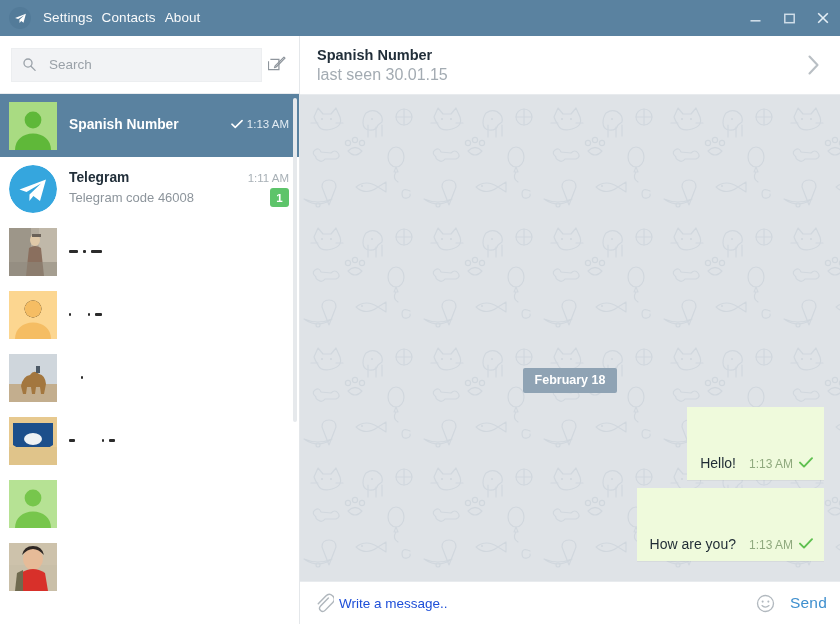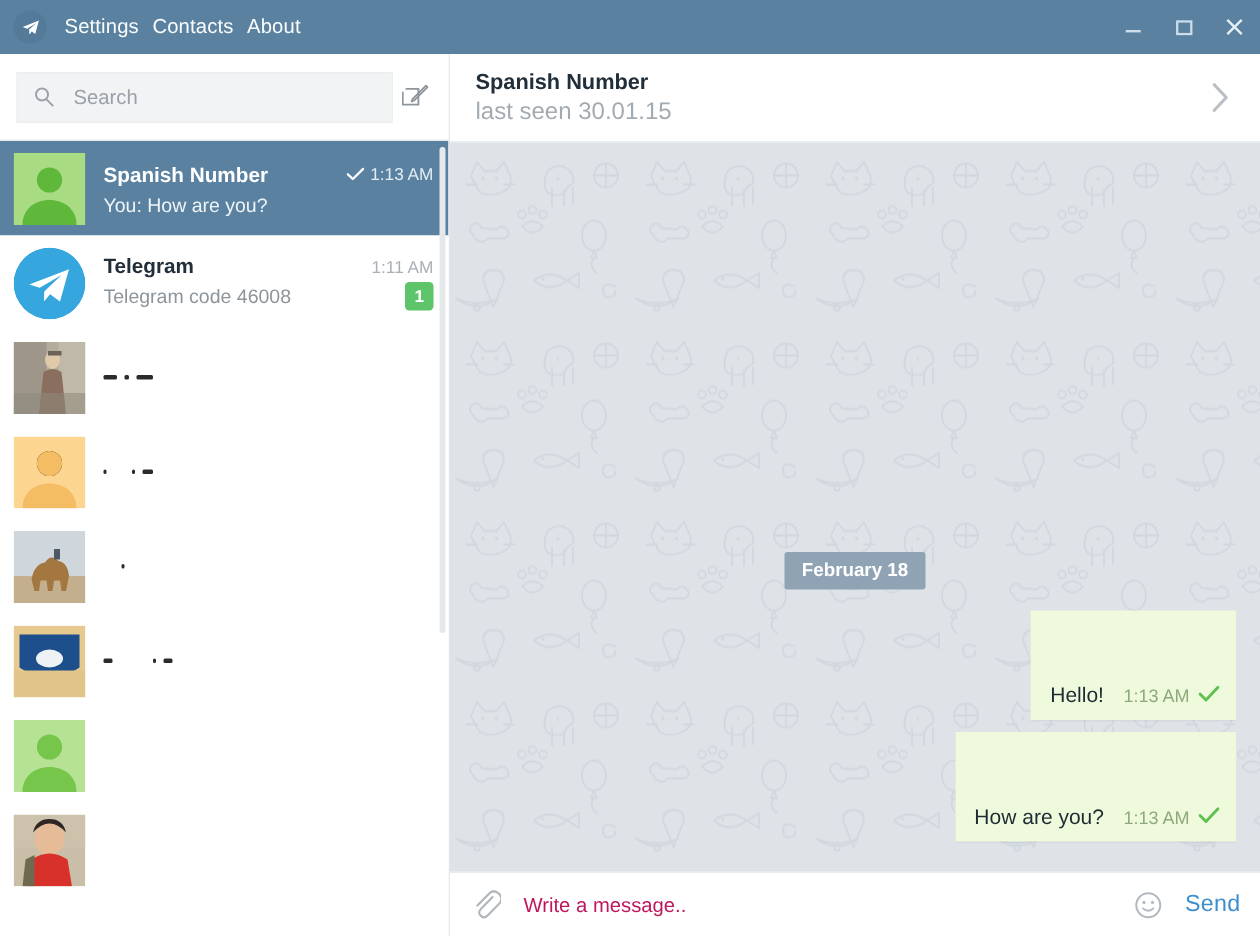--- a/index.html
+++ b/index.html
@@ -209,22 +209,22 @@
   
   .composer {
     height: 43px; flex: 0 0 43px;
     display: flex; align-items: center;
     padding: 0 13px 0 14px;
     background: #ffffff;
     border-top: 1px solid #e8ebee;
   }
   .attach-icon { flex: 0 0 22px; display: flex; align-items: center; }
   .msg-input {
-    flex: 1 1 auto; margin-left: 13px;
-    font-size: 13.5px; color: #be185d;
+    flex: 1 1 auto; margin-left: 3px;
+    font-size: 13.5px; color: #1d4ed8;
   }
   .emoji-icon { flex: 0 0 22px; display: flex; align-items: center; justify-content: center; margin-right: 14px; }
   .send-btn {
     flex: 0 0 auto; color: #3e8fce;
     font-size: 15.5px; letter-spacing: .2px;
     cursor: default;
   }
 </style>
 </head>
 <body>
@@ -298,23 +298,20 @@
               <span class="chat-name">Spanish Number</span>
               <span class="chat-meta">
                 <span>
                   <svg width="12" height="10" viewBox="0 0 13 10" aria-hidden="true">
                     <path d="M1 5.2 L4.6 8.6 L12 1.3" fill="none" stroke="#ffffff" stroke-width="1.7" stroke-linecap="round" stroke-linejoin="round"></path>
                   </svg>
                 </span>
                 <span class="chat-time">1:13 AM</span>
               </span>
             </div>
-            <div class="chat-line2">
-              <span class="chat-preview">You: How are you?</span>
-            </div>
           </div>
         </div>
 
         <div class="chat-row">
           <div class="avatar round">
             <svg viewBox="0 0 48 48" aria-hidden="true">
               <circle cx="24" cy="24" r="24" fill="#35a6de"></circle>
               <path d="M37 14.5 L10.5 24.6 l7 2.3 L32 18.4 L20.5 29.4 l-.2 6.6 4.1-4.9 6.6 4.9z" fill="#ffffff"></path>
             </svg>
           </div>

